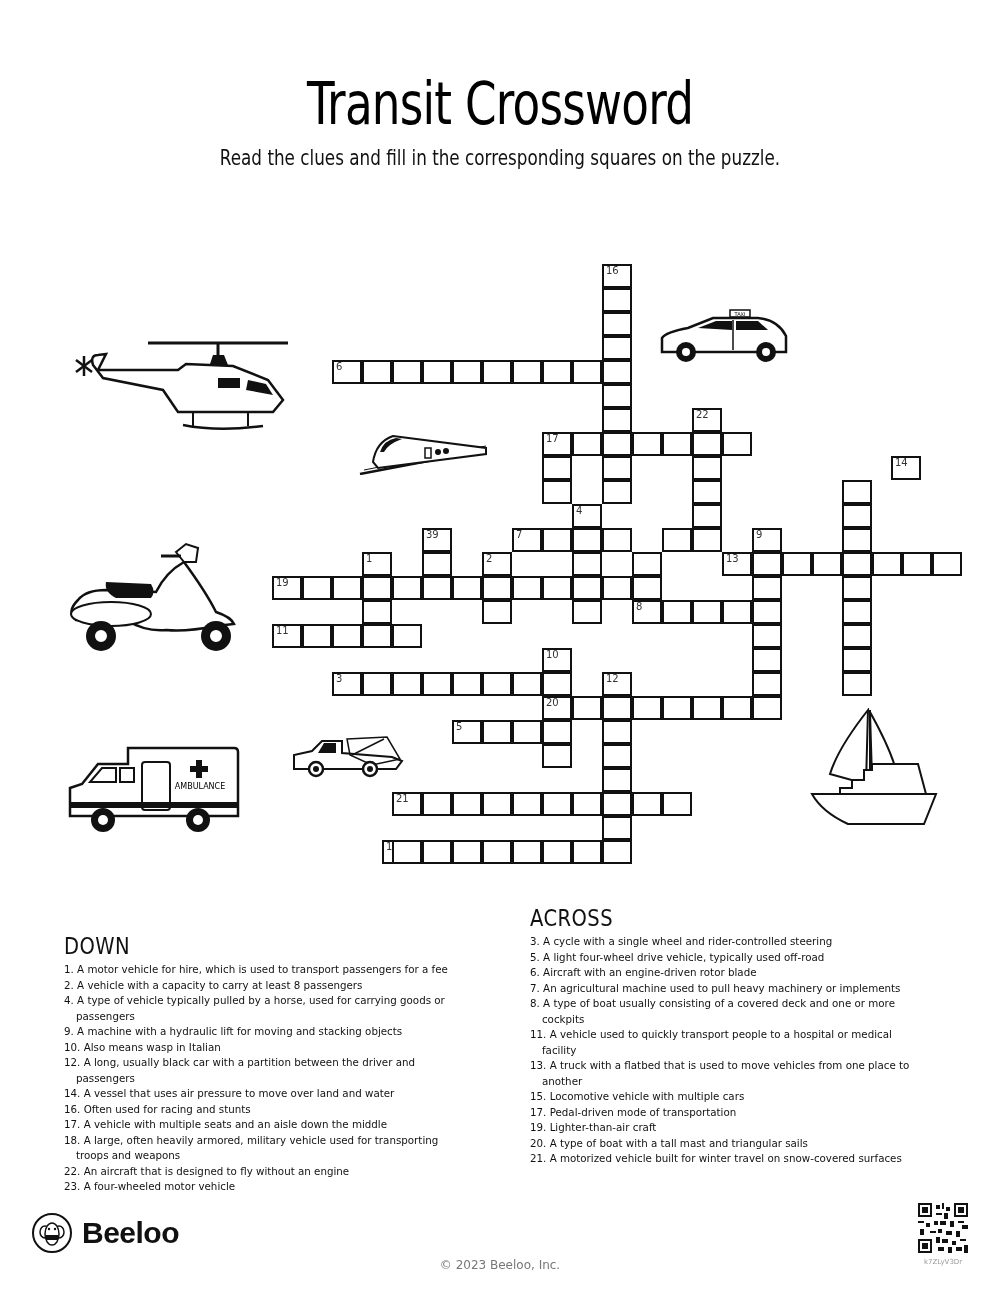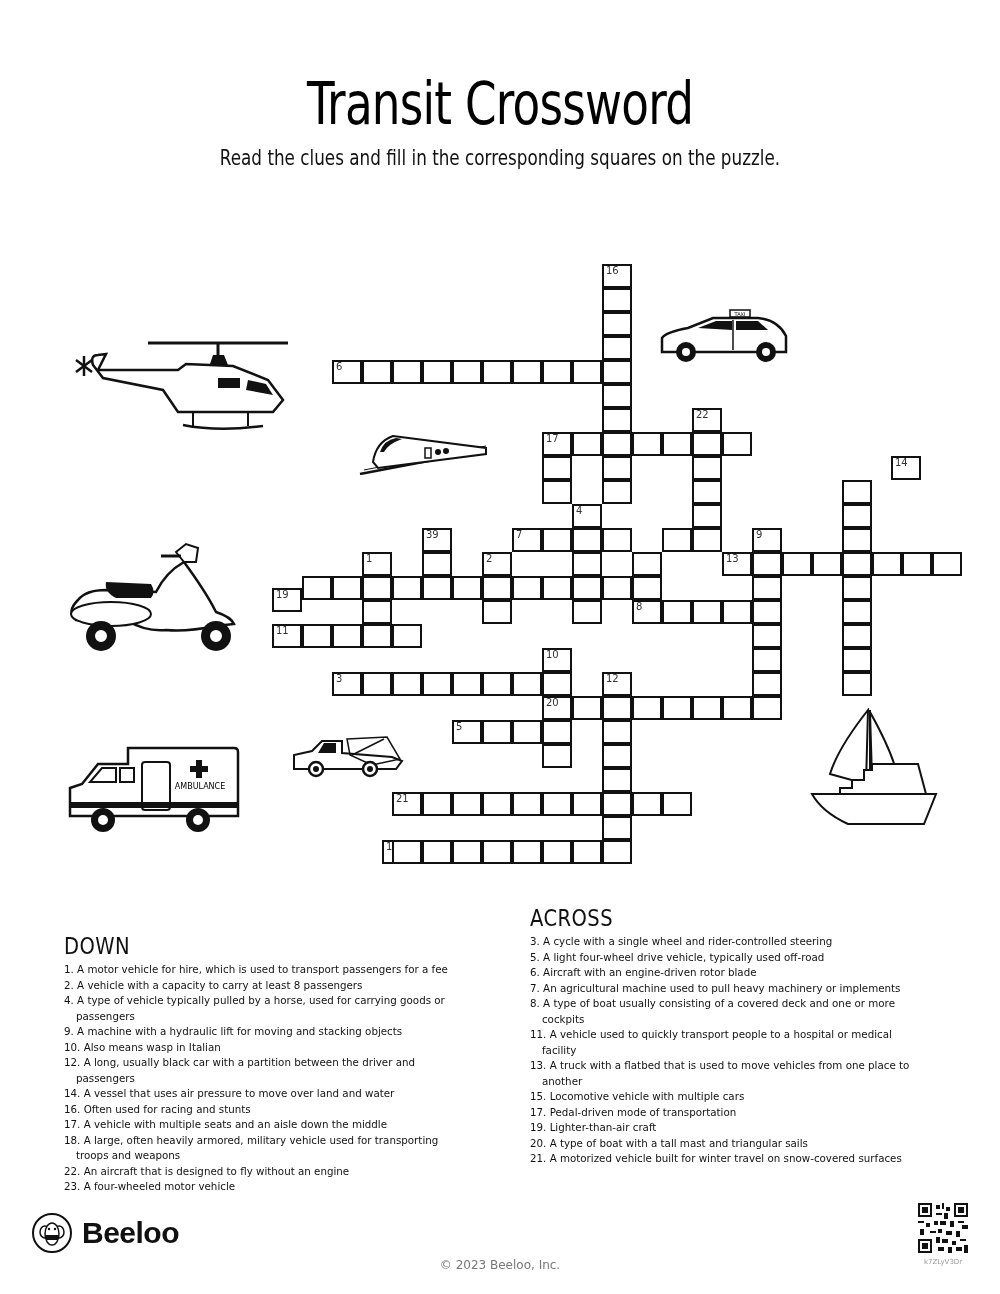--- a/index.html
+++ b/index.html
@@ -170,21 +170,21 @@
     </div>
     <div class="cell" style="left: 573px; top: 433px;"></div>
     <div class="cell" style="left: 633px; top: 433px;"></div>
     <div class="cell" style="left: 663px; top: 433px;"></div>
     <div class="cell" style="left: 693px; top: 433px;"></div>
     <div class="cell" style="left: 723px; top: 433px;"></div>
     <div class="cell" style="left: 543px; top: 457px;"></div>
     <div class="cell" style="left: 543px; top: 481px;"></div>
     <div class="cell" style="left: 633px; top: 553px;"></div>
     <div class="cell" style="left: 633px; top: 577px;"></div>
-    <div class="cell" style="left: 273px; top: 589px;">
+    <div class="cell" style="left: 273px; top: 577px;">
       <span class="num">19</span>
     </div>
     <div class="cell" style="left: 303px; top: 577px;"></div>
     <div class="cell" style="left: 333px; top: 577px;"></div>
     <div class="cell" style="left: 393px; top: 577px;"></div>
     <div class="cell" style="left: 423px; top: 577px;"></div>
     <div class="cell" style="left: 453px; top: 577px;"></div>
     <div class="cell" style="left: 513px; top: 577px;"></div>
     <div class="cell" style="left: 543px; top: 577px;"></div>
     <div class="cell" style="left: 603px; top: 577px;"></div>

